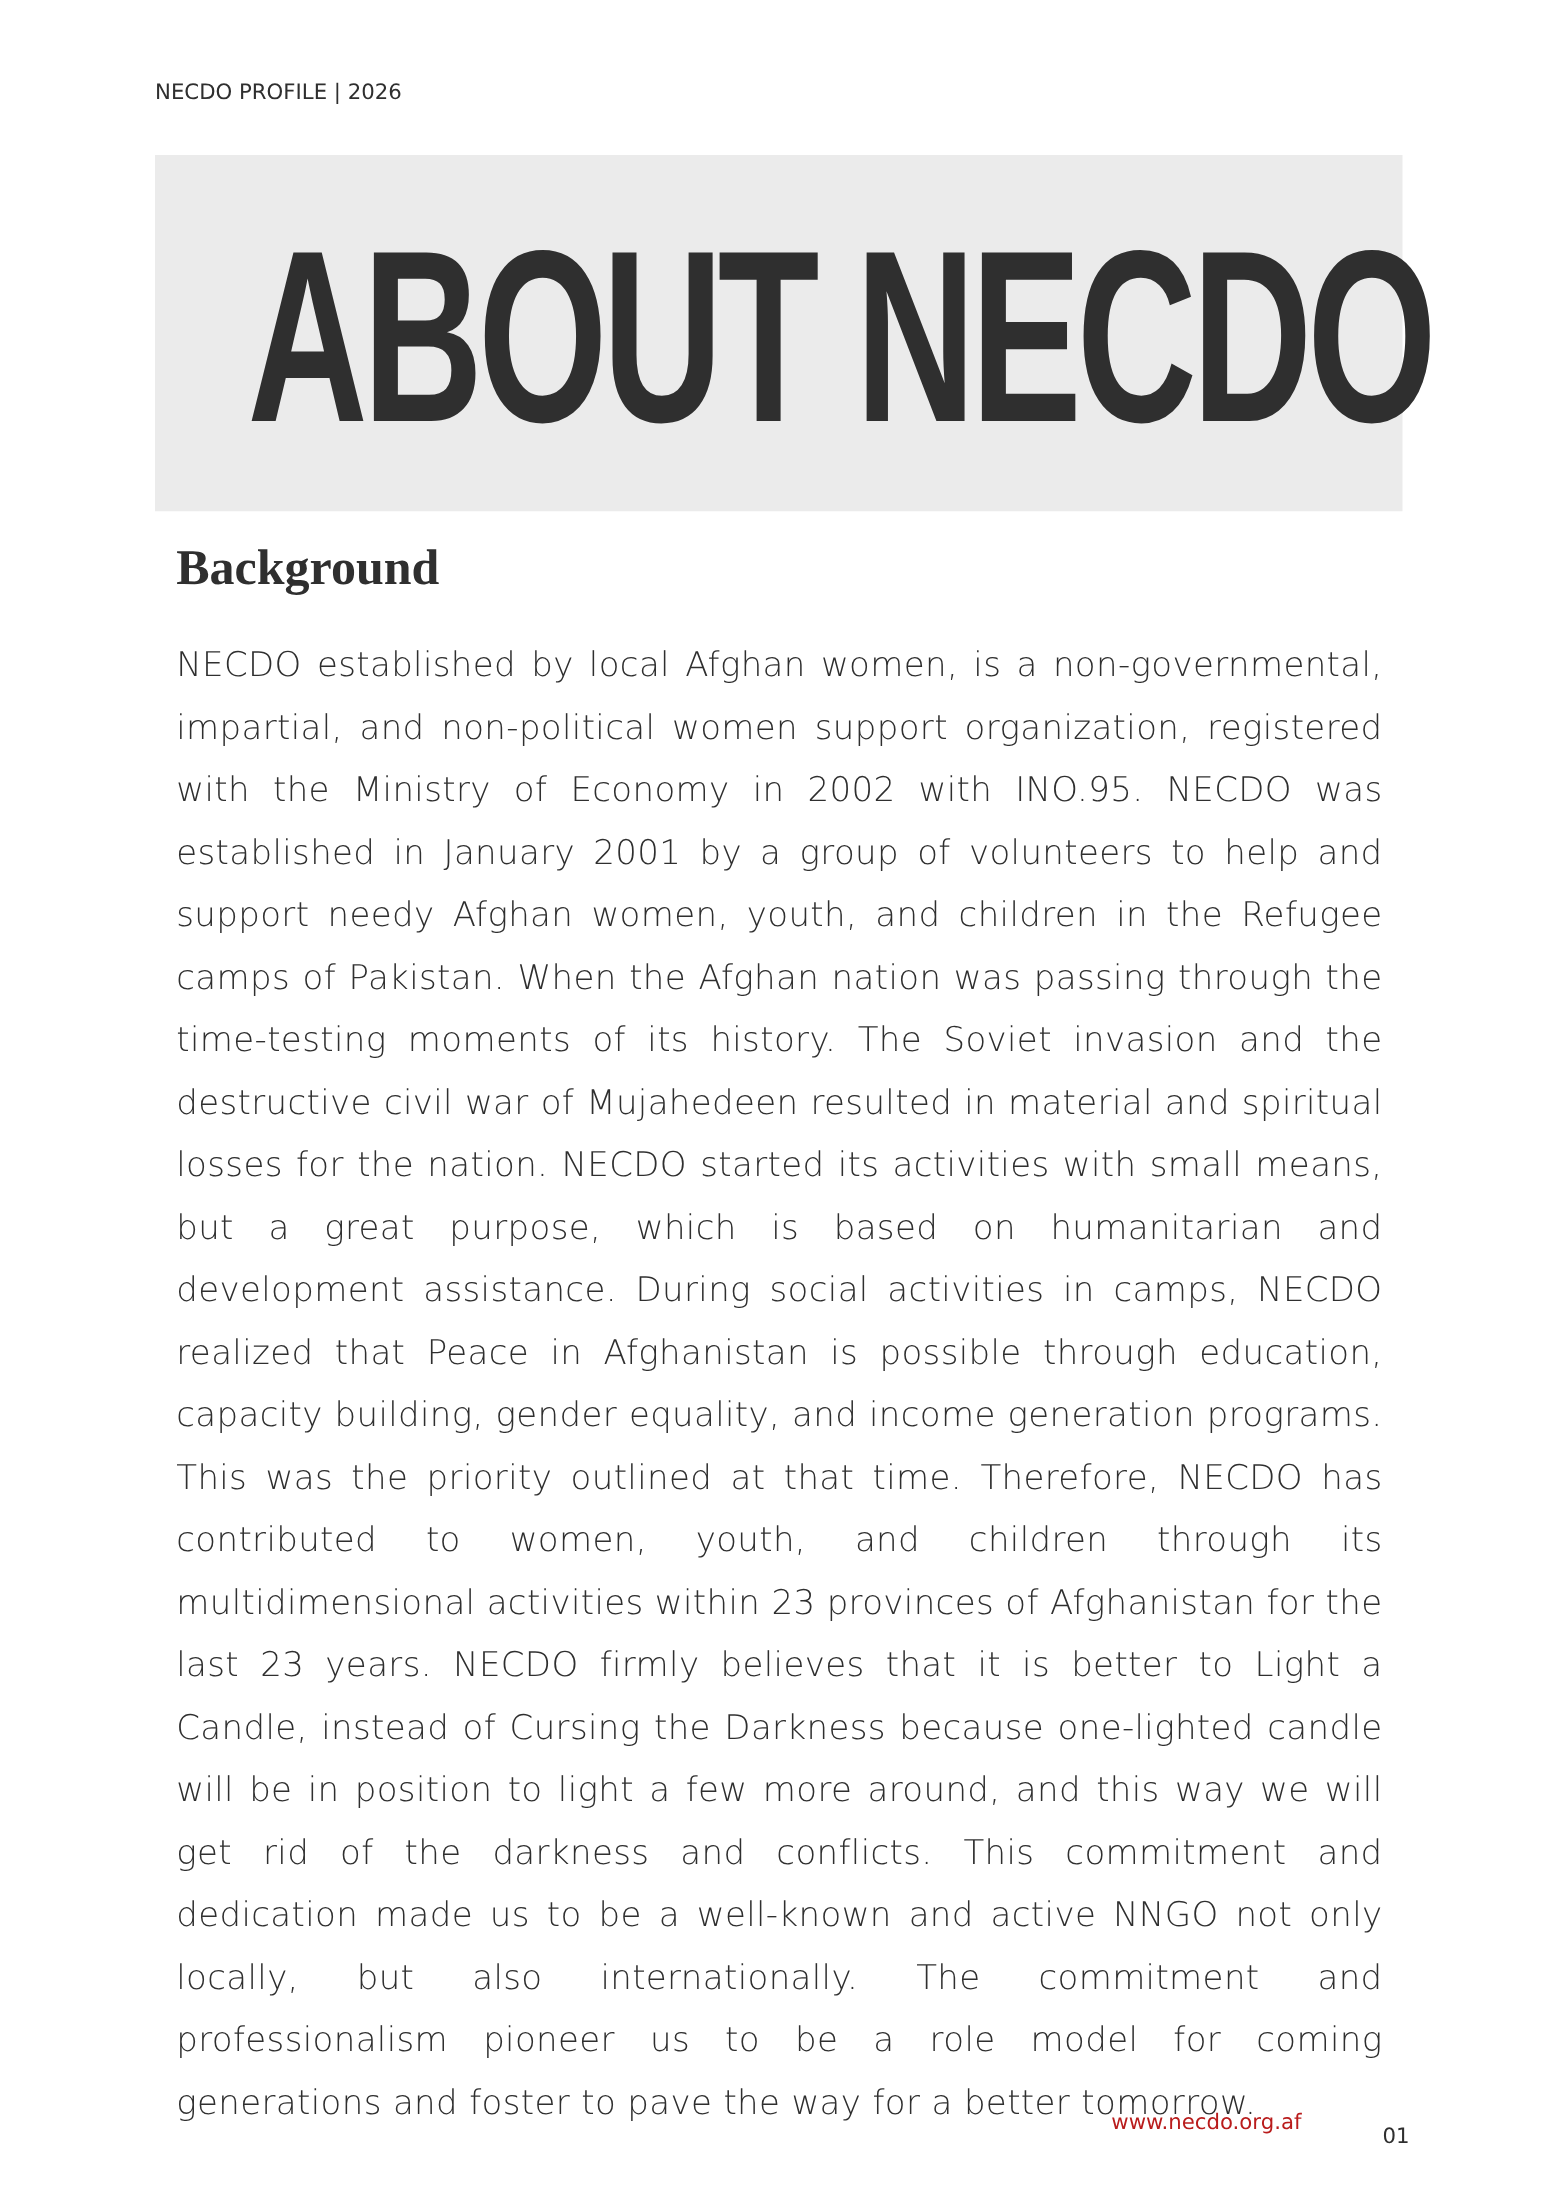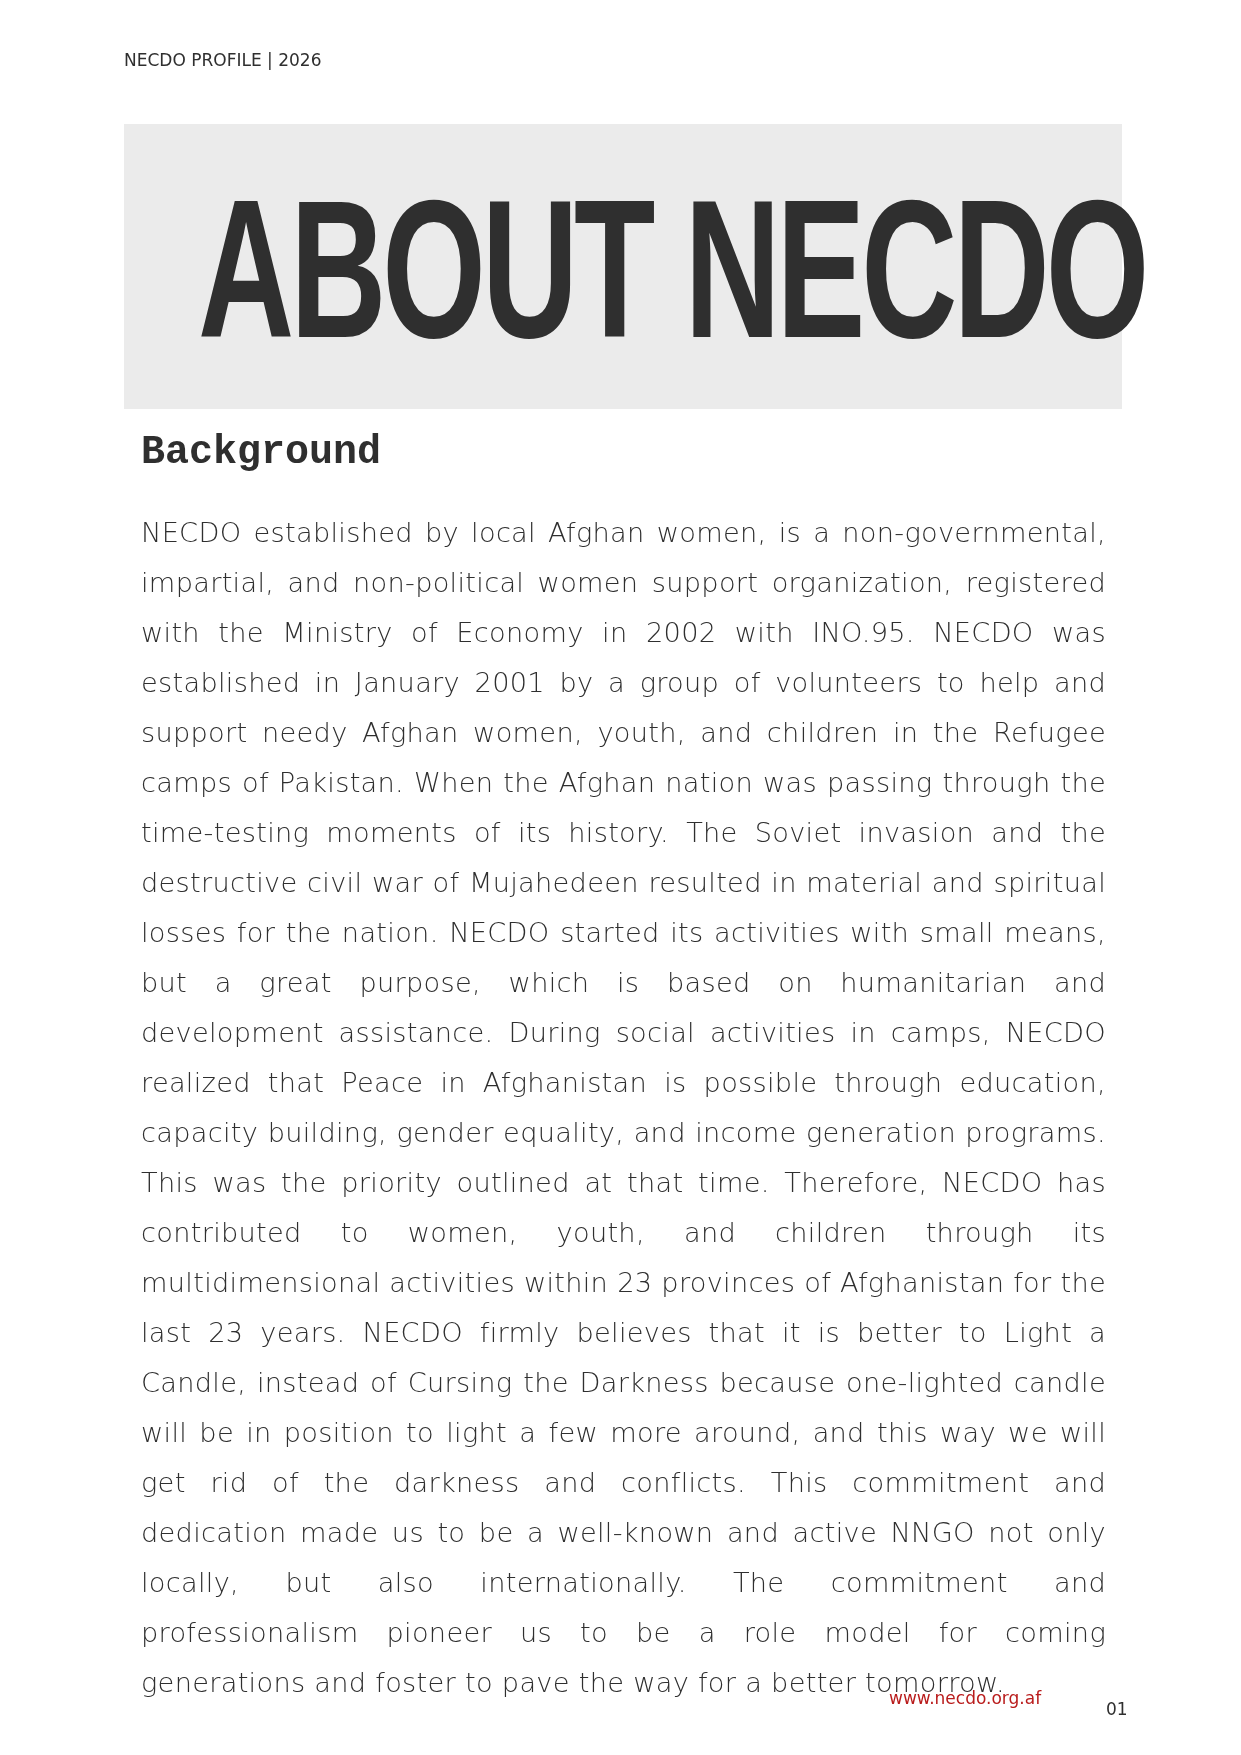--- a/index.html
+++ b/index.html
@@ -2,38 +2,38 @@
 <html><head>
 <meta charset="utf-8">
 <style>
   html, body { margin: 0; padding: 0; }
   body {
     width: 1241px; height: 1755px; background: #ffffff;
     position: relative; overflow: hidden;
     font-family: "DejaVu Sans", sans-serif; color: #2f2f2f;
   }
   .header-label {
-    position: absolute; left: 124px; top: 50px;
+    position: absolute; left: 124px; top: 64px;
     font-size: 17px; letter-spacing: 0; color: #2f2f2f;
     font-family: "DejaVu Sans", sans-serif;
   }
   .title-banner {
     position: absolute; left: 124px; top: 124px;
     width: 998px; height: 285px; background: #ebebeb;
   }
   .title-text {
     position: absolute; left: 198px; top: 180px;
     font-family: "Liberation Sans", sans-serif; font-weight: 700;
     font-size: 196px; line-height: 180px; color: #2f2f2f;
     letter-spacing: -6px; transform: scaleX(0.68); transform-origin: left top;
     white-space: nowrap;
   }
   .section-heading {
     position: absolute; left: 141px; top: 430px;
-    font-family: Liberation Mono, monospace; font-weight: 700;
+    font-family: Liberation Serif, serif; font-weight: 700;
     font-size: 40px; color: #2f2f2f; margin: 0;
   }
   .body-text {
     position: absolute; left: 141px; top: 508px; width: 965px;
     font-family: "DejaVu Sans", sans-serif; font-size: 27.2px;
     line-height: 50px; text-align: justify; color: #2f2f2f; margin: 0;
     letter-spacing: 0.3px; font-weight: 300;
   }
   .footer-url {
     position: absolute; left: 889px; top: 1688px;

